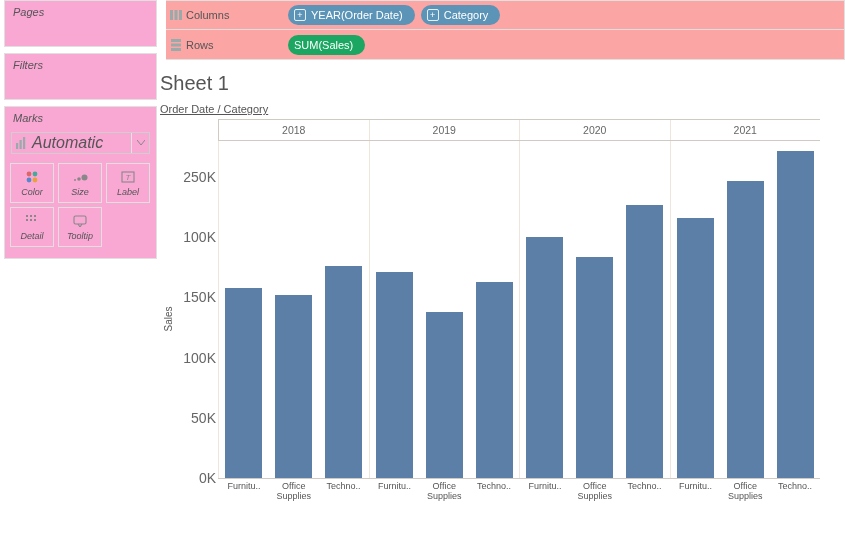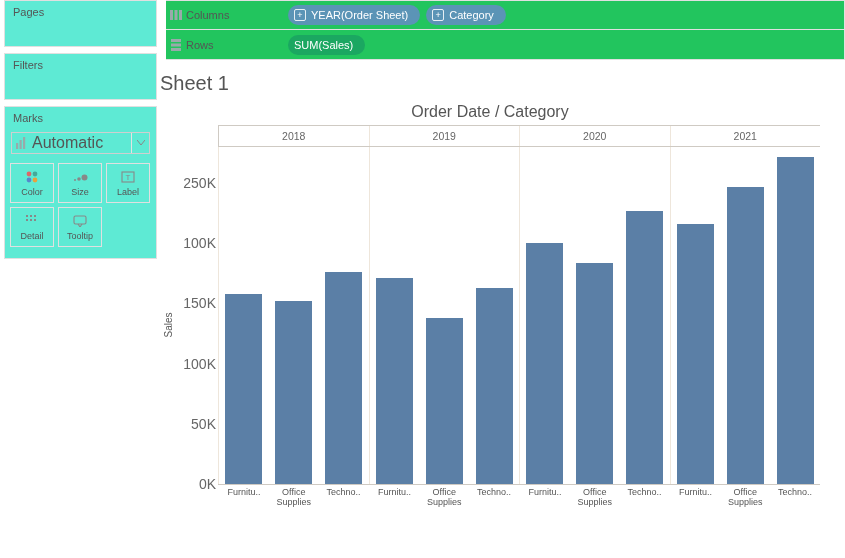--- a/index.html
+++ b/index.html
@@ -18,22 +18,23 @@
     position: absolute;
     left: 0;
     top: 0;
     width: 161px;
     height: 558px;
     display: flex;
     flex-direction: column;
   }
   .card {
     border: 1px solid #e0e0e0;
-    background: #5eead4;
+    background: #f9a8d4;
     margin: 0 4px 6px 4px;
+    font-style: italic;
   }
   .card-title {
     font-size: 11px;
     color: #555;
     padding: 5px 8px 28px 8px;
   }
   .marks-card { padding-bottom: 6px; }
   .marks-title {
     font-size: 11px;
     color: #555;
@@ -78,21 +79,21 @@
   .shelves {
     position: absolute;
     left: 166px;
     top: 0;
     width: 679px;
   }
   .shelf-row {
     height: 30px;
     border: 1px solid #e0e0e0;
     border-left: none;
-    background: #22c55e;
+    background: #fca5a5;
     display: flex;
     align-items: center;
     font-size: 11px;
   }
   .shelf-row + .shelf-row { border-top: none; }
   .shelf-icon { width: 20px; display: flex; align-items: center; justify-content: center; color: #777; }
   .shelf-name { width: 102px; color: #555; font-size: 11px; }
   .pill {
     height: 20px;
     border-radius: 10px;
@@ -121,22 +122,23 @@
     width: 660px;
     height: 480px;
   }
   .sheet-title {
     font-size: 20px;
     font-weight: 300;
     color: #555;
     margin-bottom: 8px;
   }
   .axis-title-top {
-    text-align: center; font-size: 16px; color: #555;
+    text-align: left; font-size: 11px; color: #555;
     margin-bottom: 4px;
+    text-decoration: underline;
   }
   .chart-frame {
     position: relative;
     height: 410px;
   }
   .y-axis-label {
     position: absolute;
     left: 8px;
     top: 200px;
     transform: rotate(-90deg) translate(-50%, -50%);
@@ -312,21 +314,21 @@
     <span class="shelf-icon">
       <svg width="12" height="12" viewBox="0 0 12 12">
           <rect x="0" y="1" width="3" height="10" fill="#9aa"></rect>
           <rect x="4.5" y="1" width="3" height="10" fill="#9aa"></rect>
           <rect x="9" y="1" width="3" height="10" fill="#9aa"></rect>
         </svg>
     </span>
     <span class="shelf-name">Columns</span>
     <span class="pill pill-blue">
       <span class="plus">+</span>
-      <span>YEAR(Order Sheet)</span>
+      <span>YEAR(Order Date)</span>
     </span>
     <span class="pill pill-blue">
       <span class="plus">+</span>
       <span>Category</span>
     </span>
   </div>
   <div class="shelf-row">
     <span class="shelf-icon">
       <svg width="12" height="12" viewBox="0 0 12 12">
           <rect x="1" y="0" width="10" height="3" fill="#9aa"></rect>

